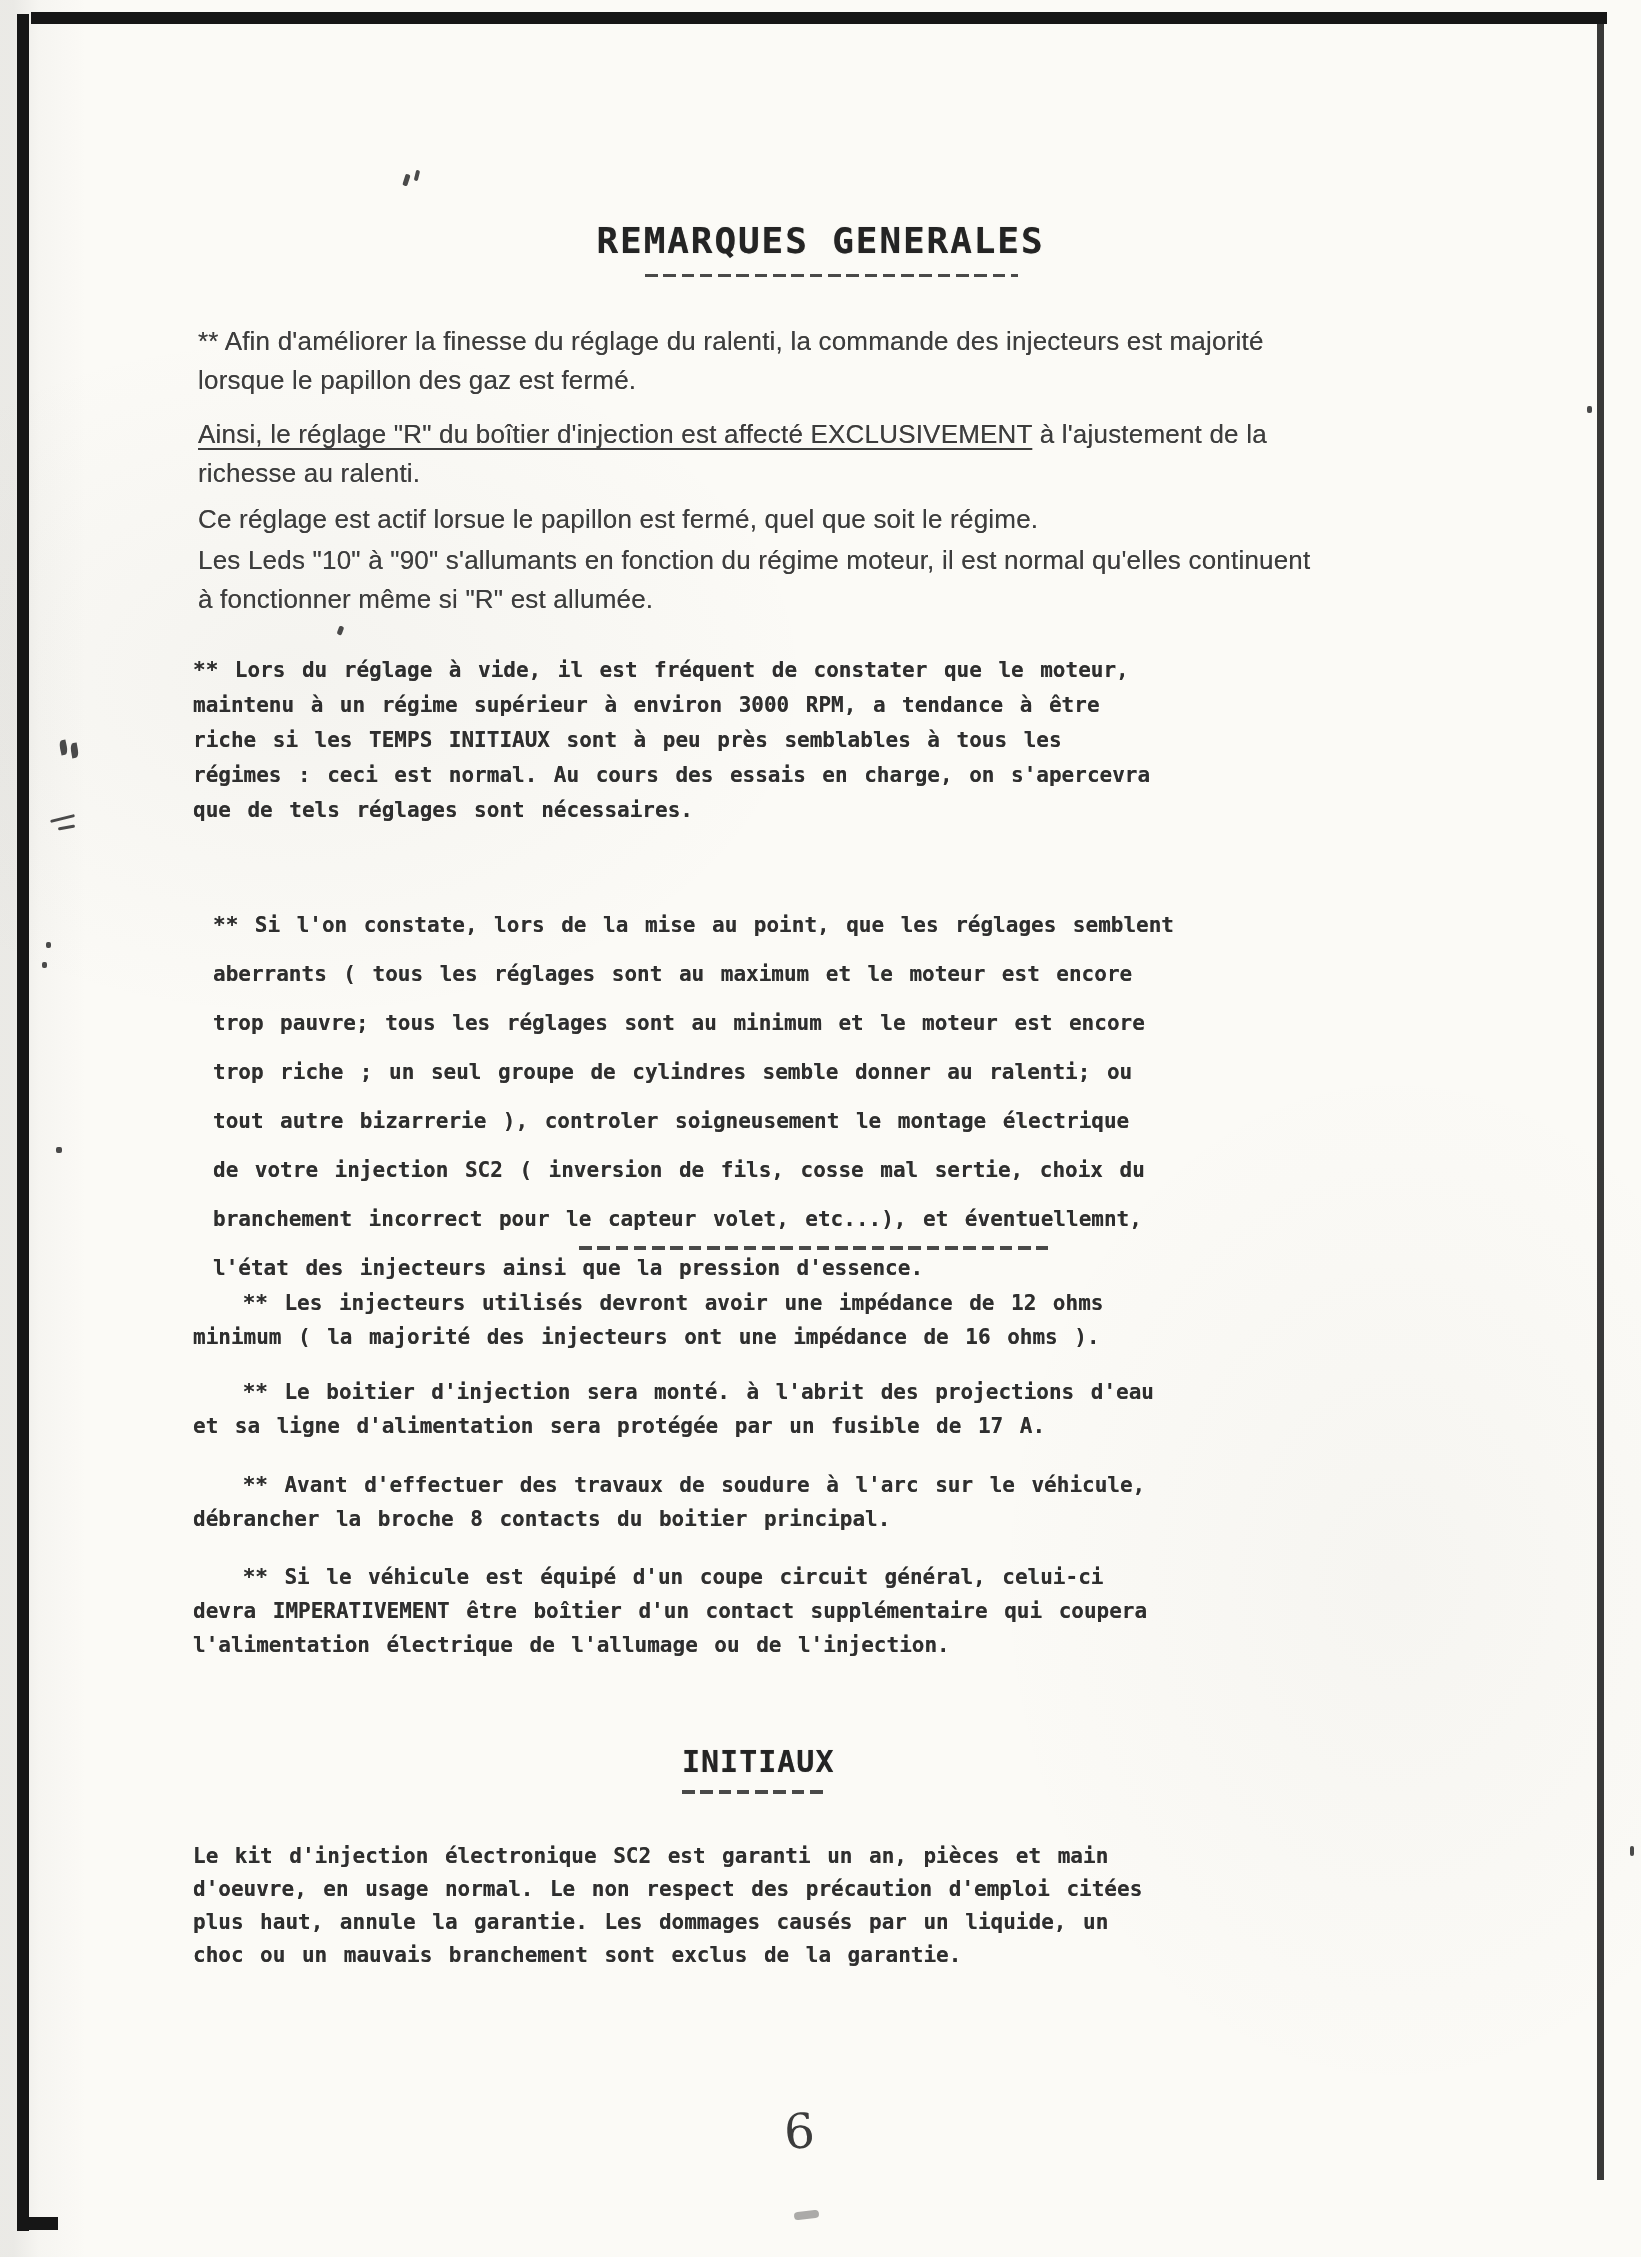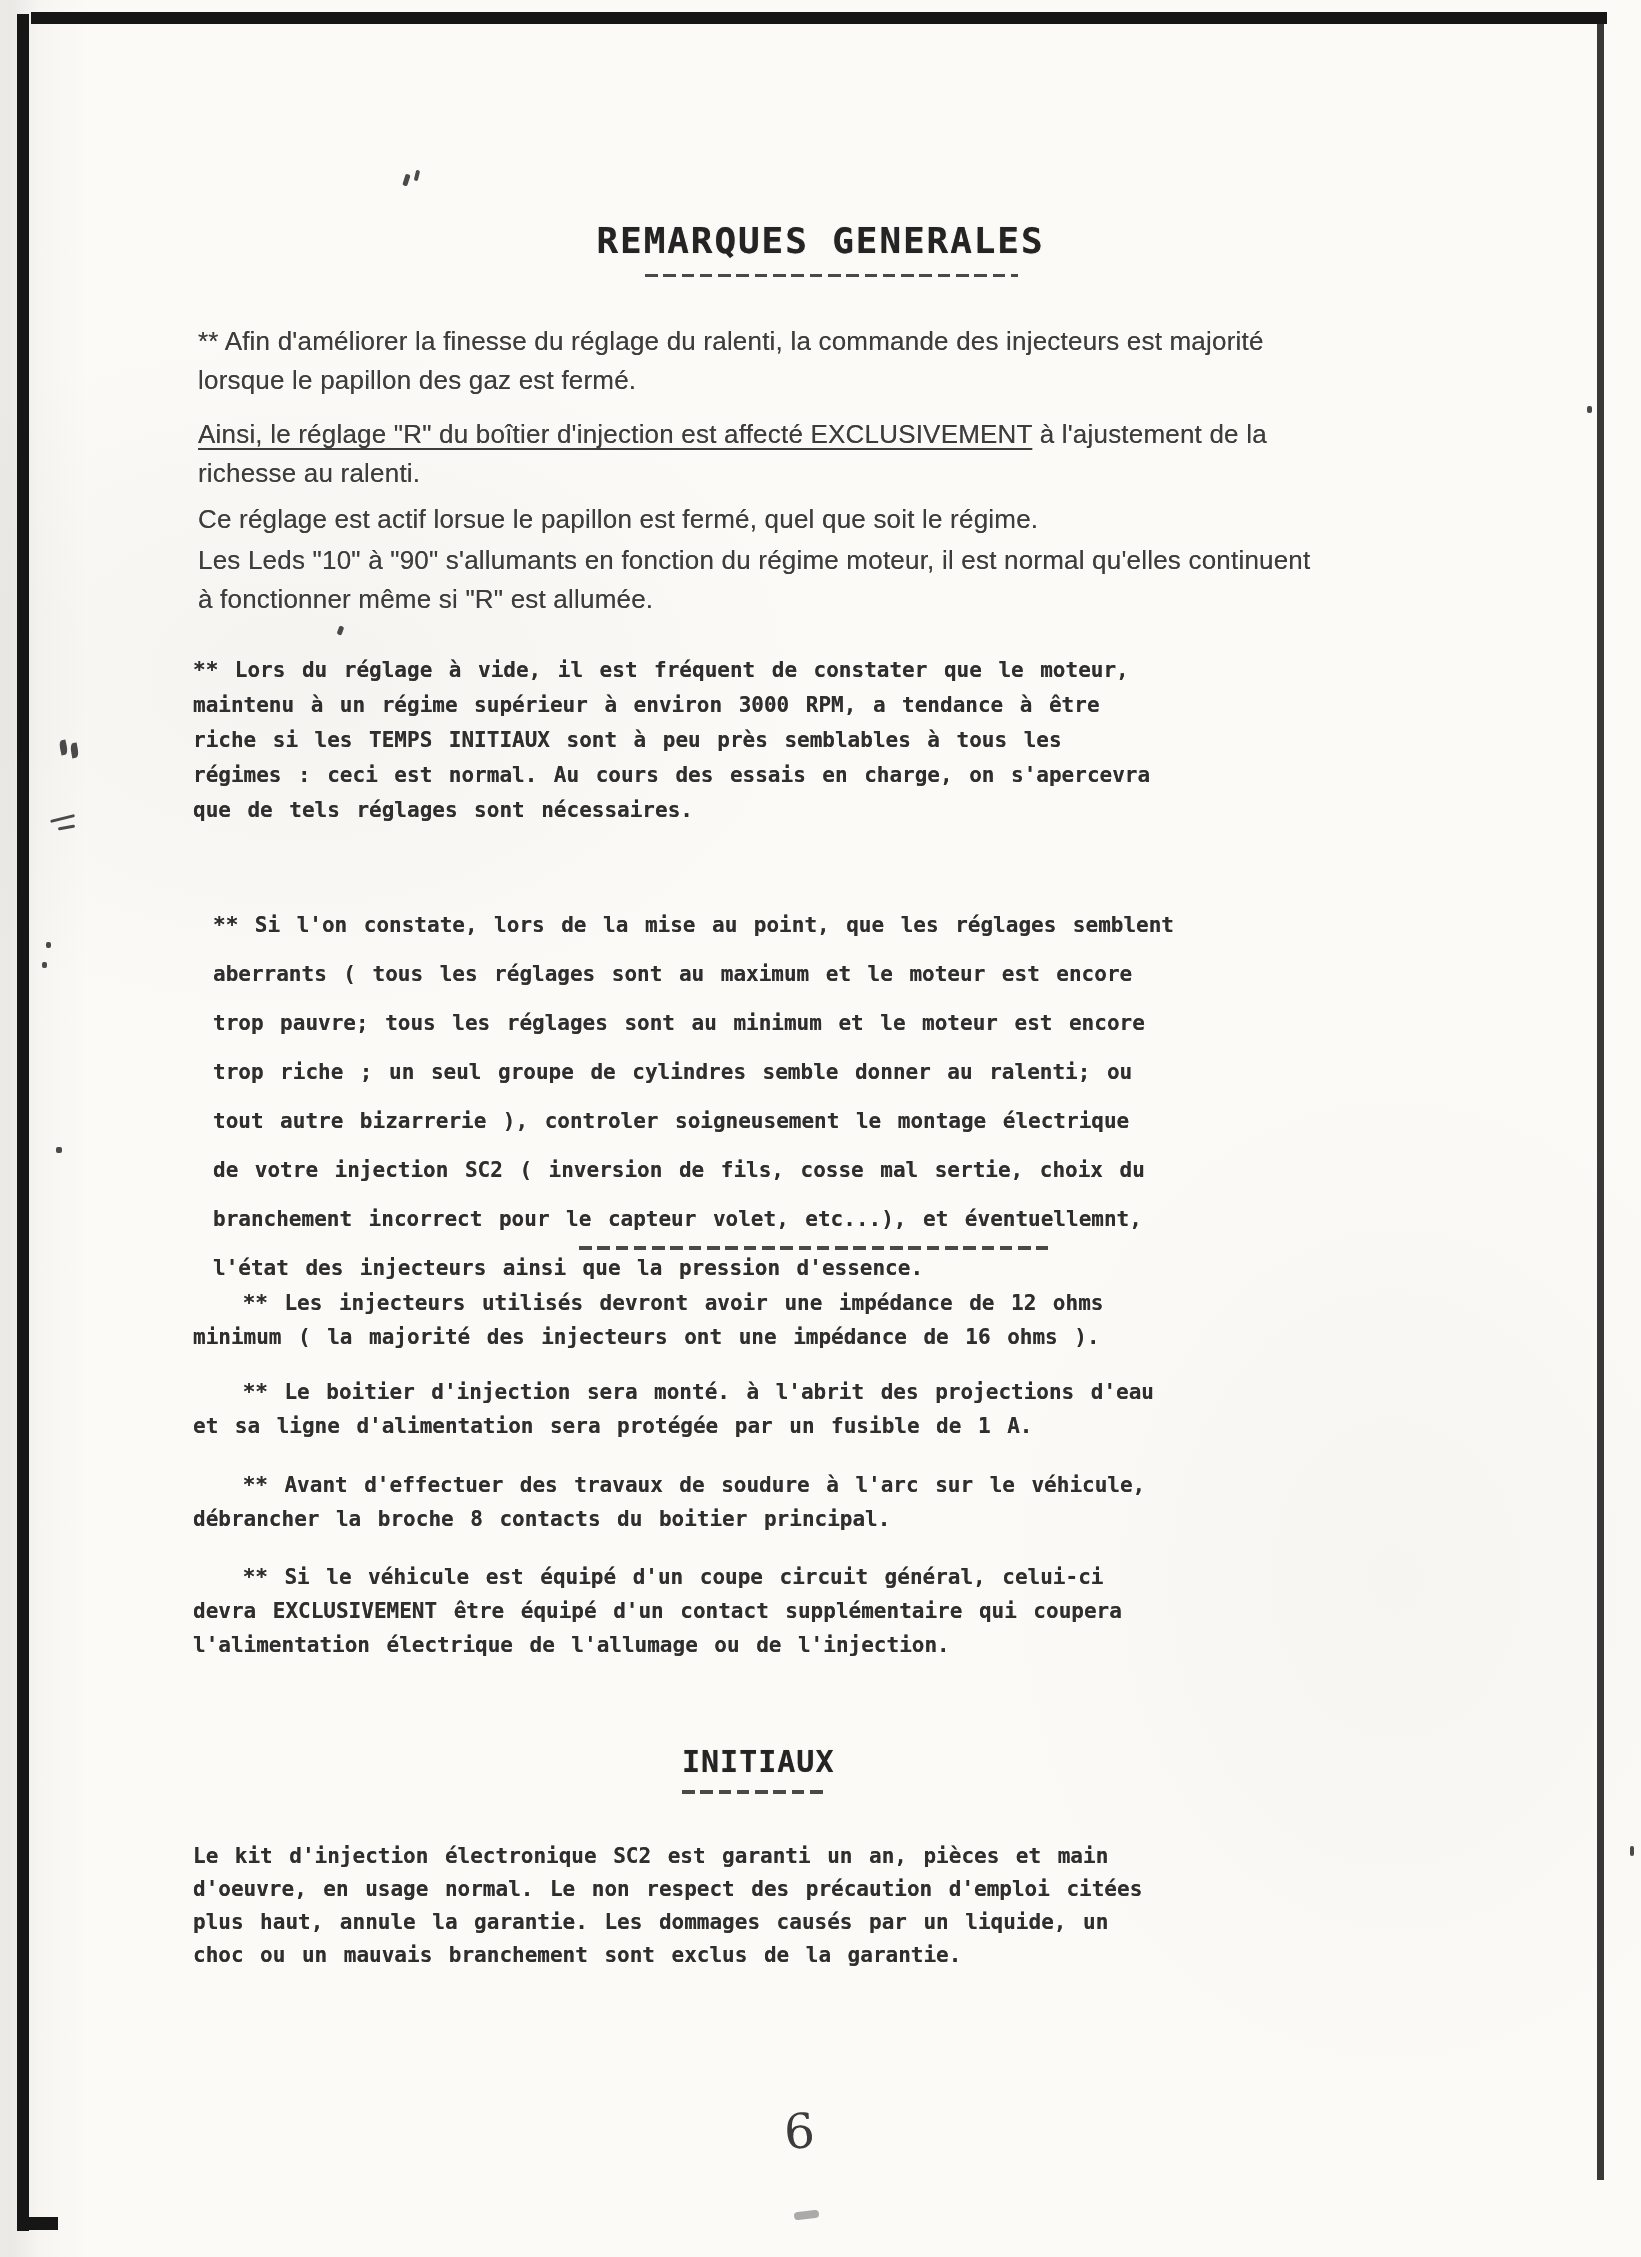--- a/index.html
+++ b/index.html
@@ -112,25 +112,25 @@
 tout autre bizarrerie ), controler soigneusement le montage électrique
 de votre injection SC2 ( inversion de fils, cosse mal sertie, choix du
 branchement incorrect pour le capteur volet, etc...), et éventuellemnt,
 l'état des injecteurs ainsi que la pression d'essence.</div>
 
   <div class="dashes" style="left:579px;top:1246px;width:469px;"></div>
 
   <div class="mono" style="top:1286px;line-height:34px;">   ** Les injecteurs utilisés devront avoir une impédance de 12 ohms
 minimum ( la majorité des injecteurs ont une impédance de 16 ohms ).</div>
   <div class="mono" style="top:1375px;line-height:34px;">   ** Le boitier d'injection sera monté. à l'abrit des projections d'eau
-et sa ligne d'alimentation sera protégée par un fusible de 1 A.</div>
+et sa ligne d'alimentation sera protégée par un fusible de 17 A.</div>
   <div class="mono" style="top:1468px;line-height:34px;">   ** Avant d'effectuer des travaux de soudure à l'arc sur le véhicule,
 débrancher la broche 8 contacts du boitier principal.</div>
   <div class="mono" style="top:1560px;line-height:34px;">   ** Si le véhicule est équipé d'un coupe circuit général, celui-ci
-devra EXCLUSIVEMENT être équipé d'un contact supplémentaire qui coupera
+devra IMPERATIVEMENT être boîtier d'un contact supplémentaire qui coupera
 l'alimentation électrique de l'allumage ou de l'injection.</div>
 
   <div class="heading" style="left:682px;top:1744px;font-size:30px;letter-spacing:1px;"><span>INITIAUX</span></div>
   <div class="dashes" style="left:682px;top:1790px;width:145px;"></div>
 
   <div class="mono" style="top:1840px;line-height:33px;">Le kit d'injection électronique SC2 est garanti un an, pièces et main
 d'oeuvre, en usage normal. Le non respect des précaution d'emploi citées
 plus haut, annule la garantie. Les dommages causés par un liquide, un
 choc ou un mauvais branchement sont exclus de la garantie.</div>
 

